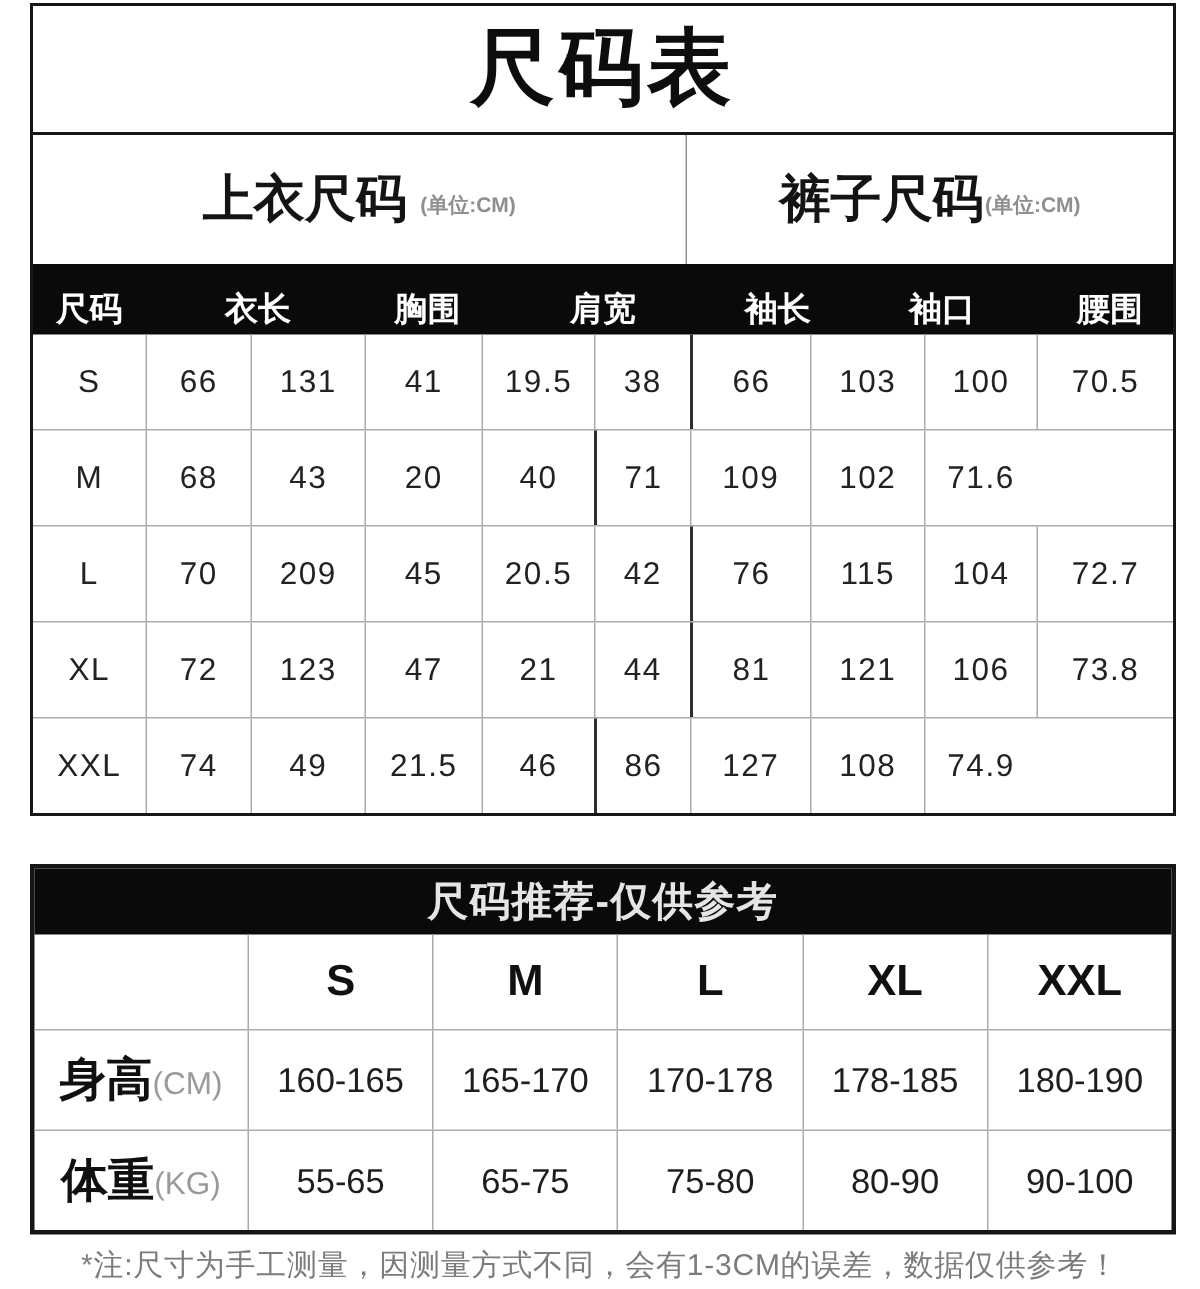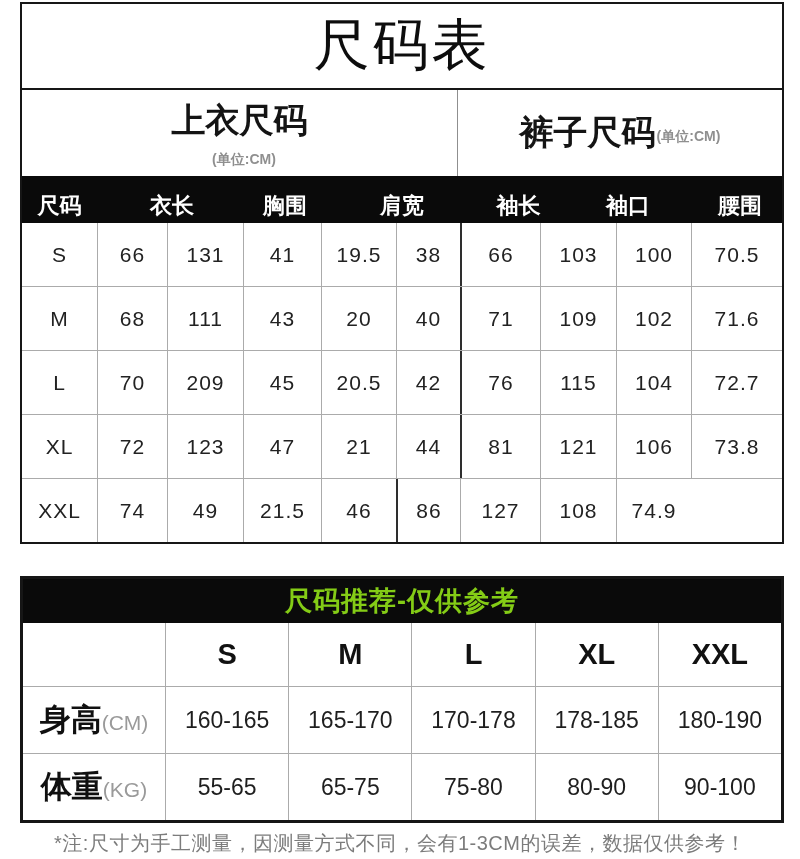--- a/index.html
+++ b/index.html
@@ -2,43 +2,43 @@
 <html><head>
 <meta charset="utf-8">
 <style>
   html,body{margin:0;padding:0;background:#ffffff;}
   body{width:800px;height:859px;font-family:"Liberation Sans","DejaVu Sans",sans-serif;}
   .page{position:relative;width:800px;height:859px;background:#ffffff;overflow:hidden;}
 
   
   .t1{position:absolute;left:20px;top:2px;width:760px;border:2px solid #161616;background:#fff;}
   .t1-title{height:84px;display:flex;align-items:center;justify-content:center;
-            font-size:56px;font-weight:400;color:#0d0d0d;letter-spacing:3px;
+            font-size:56px;font-weight:700;color:#0d0d0d;letter-spacing:3px;
             border-bottom:2px solid #161616;}
   .t1-sections{display:grid;grid-template-columns:436px 1fr;height:86px;}
   .t1-section{display:flex;align-items:center;justify-content:center;}
-  .t1-section.left{border-right:1px solid #8f8f8f;flex-direction:column;}
+  .t1-section.left{border-right:1px solid #8f8f8f;}
   .sec-title{font-size:34px;font-weight:800;color:#141414;}
   .sec-unit{font-size:14px;color:#8f8f8f;font-weight:600;padding-top:7px;}
   .t1-section.left .sec-unit{margin-left:9px;}
   .t1-section.right .sec-unit{margin-left:1px;}
 
   .t1-grid{display:grid;grid-template-columns:75px 70px 76px 78px 75px 64px 80px 76px 75px 1fr;}
   .t1-head{height:47px;background:#0a0a0a;gap:40px;}
   .t1-head .t1cell{color:#ffffff;font-weight:700;font-size:22px;}
   .t1cell{display:flex;align-items:center;justify-content:center;min-width:0;}
   .t1-body .t1row{height:63px;}
   .t1row + .t1row{border-top:1px solid #ababab;}
   .t1-body .t1cell{font-size:21px;color:#222222;letter-spacing:1px;}
   .t1-body .t1cell + .t1cell{border-left:1px solid #ababab;}
   .t1-body .t1cell.mid{border-left:2px solid #2e2e2e;}
 
   
   .t2{position:absolute;left:20px;top:576px;width:758px;border:3px solid #161616;background:#fff;}
-  .t2-band{height:44px;background:#0a0a0a;color:#84cc16;display:flex;align-items:center;
+  .t2-band{height:44px;background:#0a0a0a;color:#e5e5e5;display:flex;align-items:center;
            justify-content:center;font-size:27px;font-weight:800;letter-spacing:1px;}
   .t2-grid{display:grid;grid-template-columns:142px repeat(5,1fr);}
   .t2-colhead{height:63px;border-bottom:1px solid #ababab;}
   .t2-colhead .t2cell{font-size:29px;font-weight:700;color:#111111;}
   .t2row{height:66px;}
   .t2row + .t2row{border-top:1px solid #ababab;}
   .t2cell{display:flex;align-items:center;justify-content:center;font-size:23px;color:#1e1e1e;min-width:0;}
   .t2cell + .t2cell{border-left:1px solid #ababab;}
   .row-label-text{font-size:31px;font-weight:800;color:#101010;}
   .row-label-unit{font-size:21px;color:#9a9a9a;padding-top:5px;}
@@ -86,21 +86,20 @@
           <div class="t1cell">19.5</div>
           <div class="t1cell">38</div>
           <div class="t1cell mid">66</div>
           <div class="t1cell">103</div>
           <div class="t1cell">100</div>
           <div class="t1cell">70.5</div>
         </div>
         <div class="t1row t1-grid">
           <div class="t1cell">M</div>
           <div class="t1cell">68</div>
-          <div class="t1cell">111</div>
           <div class="t1cell">43</div>
           <div class="t1cell">20</div>
           <div class="t1cell">40</div>
           <div class="t1cell mid">71</div>
           <div class="t1cell">109</div>
           <div class="t1cell">102</div>
           <div class="t1cell">71.6</div>
         </div>
         <div class="t1row t1-grid">
           <div class="t1cell">L</div>

